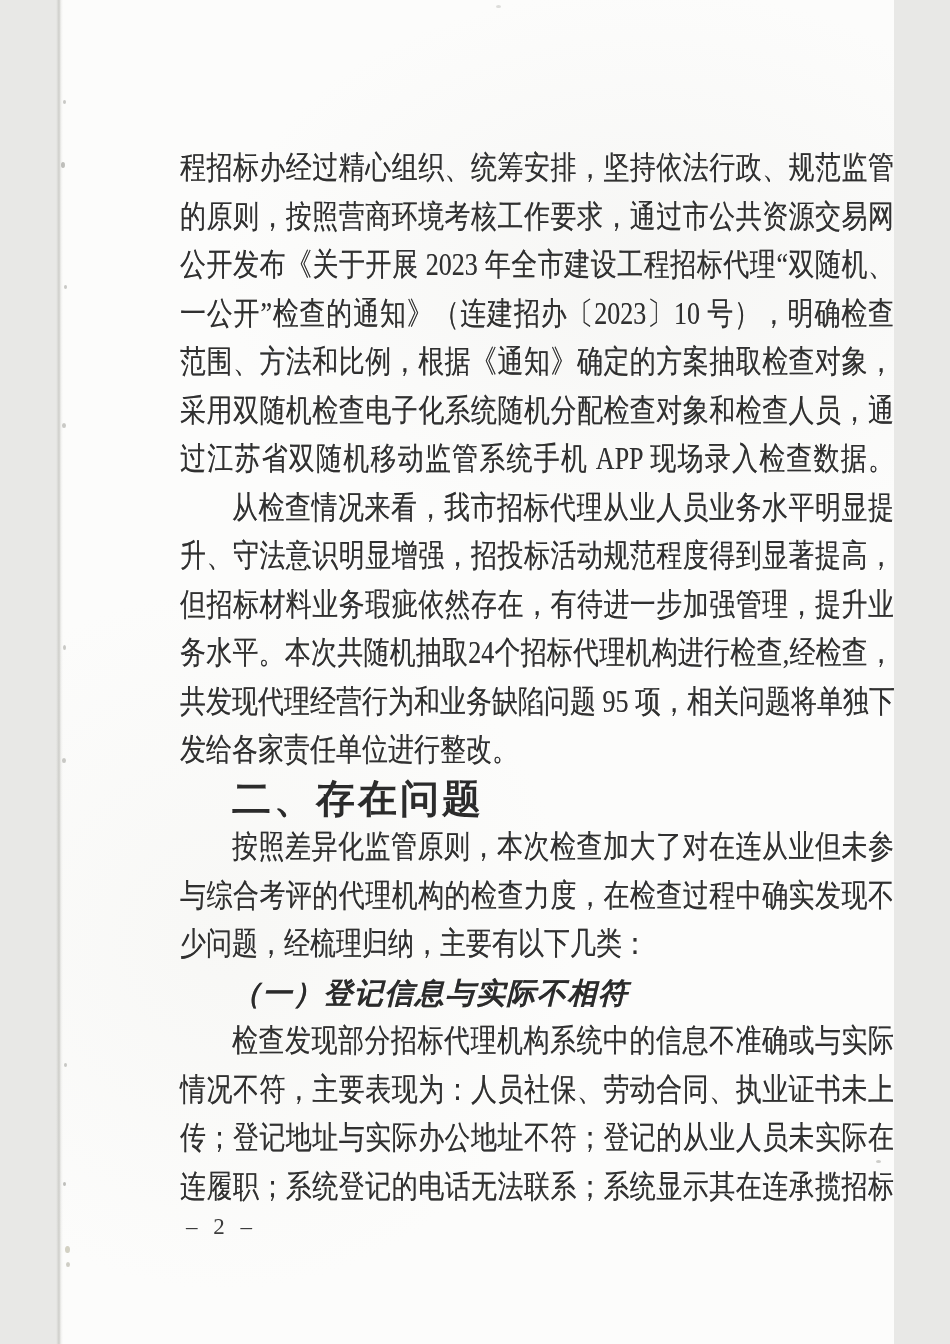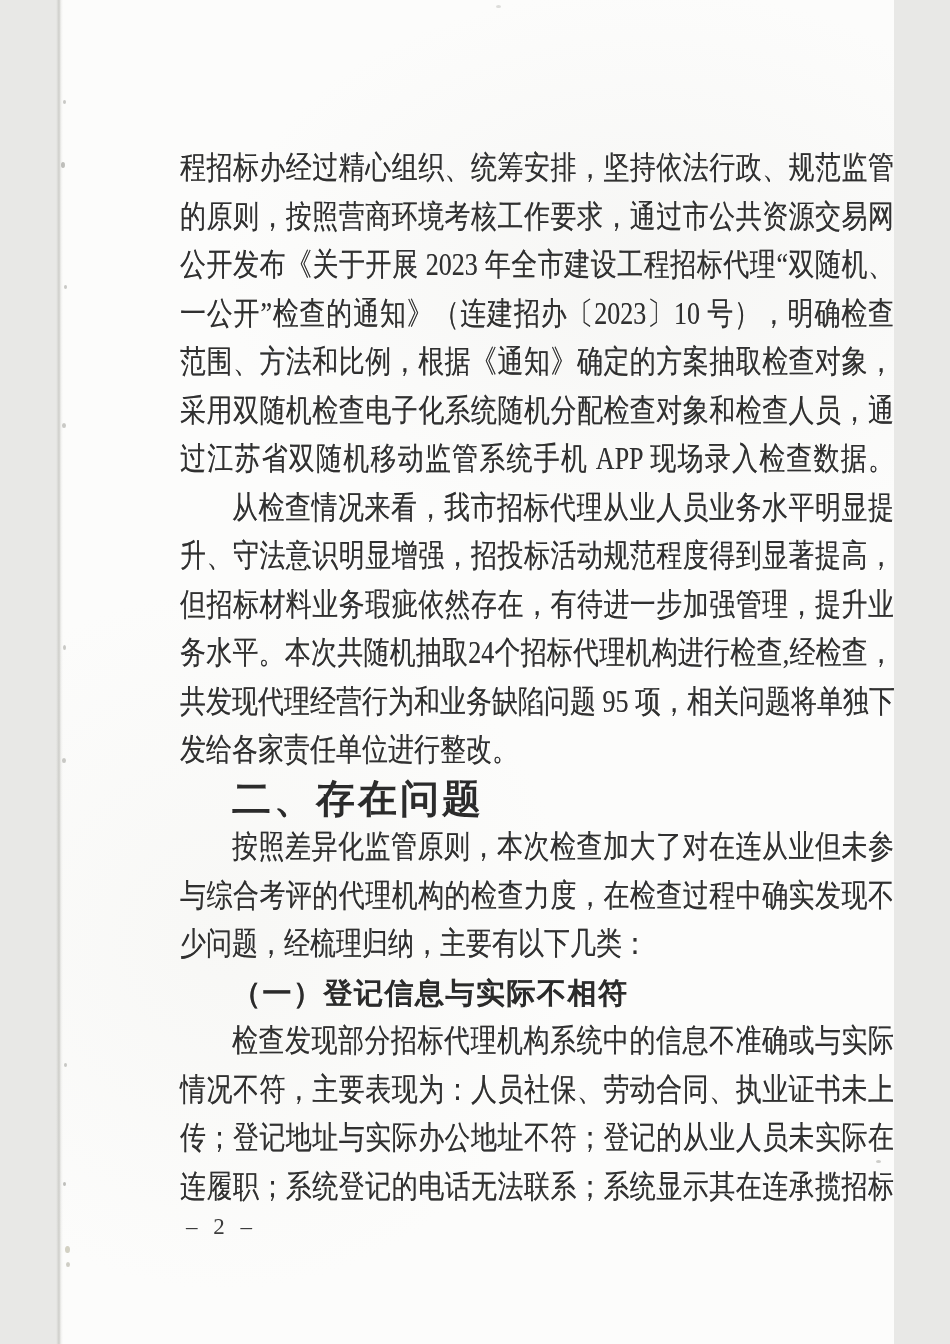--- a/index.html
+++ b/index.html
@@ -83,20 +83,21 @@
     color: #2b2b2b;
     text-shadow: none;
   }
   .ln.h-kai {
     font-weight: 700;
     font-size: 29px;
     letter-spacing: 1.5px;
     transform: none;
     text-align-last: left;
     color: #2b2b2b;
+    font-style: italic;
   }
   .page-footer {
     position: absolute;
     left: 130px;
     top: 1214px;
     font-size: 23px;
     letter-spacing: 5px;
     color: #3c3c3c;
     font-family: "Liberation Serif", "DejaVu Serif", serif;
   }

